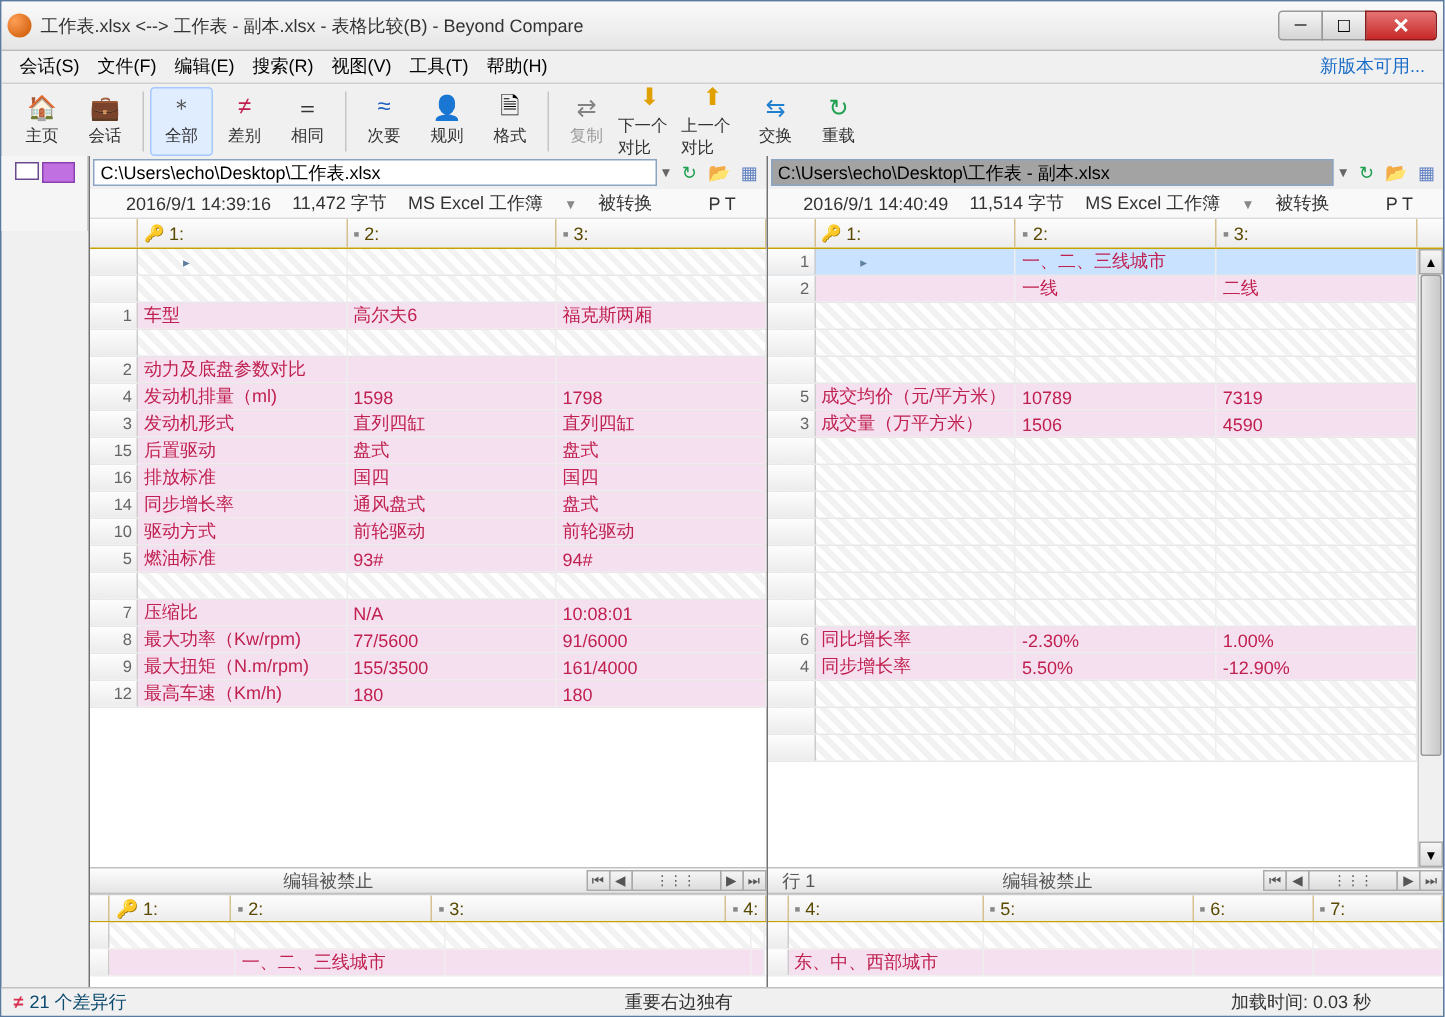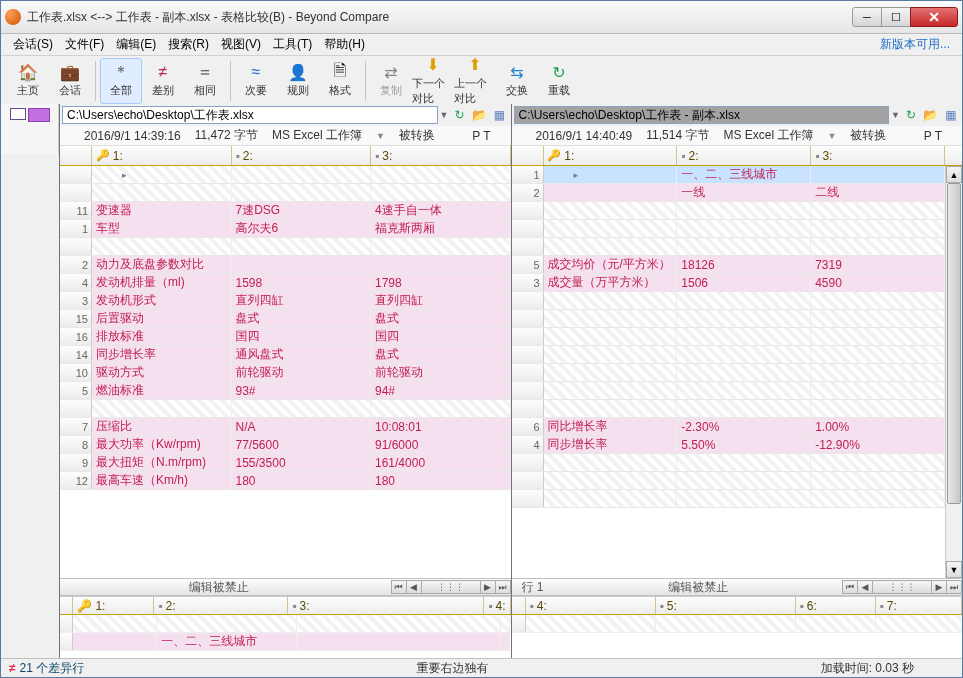--- a/index.html
+++ b/index.html
@@ -218,26 +218,20 @@
             <div class="cell"></div>
             <div class="cell"></div>
           </div>
           <div class="row blank">
             <div class="gutter"></div>
             <div class="cell"></div>
             <div class="cell"></div>
             <div class="cell"></div>
           </div>
           <div class="row diff">
-            <div class="gutter">11</div>
-            <div class="cell">变速器</div>
-            <div class="cell">7速DSG</div>
-            <div class="cell">4速手自一体</div>
-          </div>
-          <div class="row diff">
             <div class="gutter">1</div>
             <div class="cell">车型</div>
             <div class="cell">高尔夫6</div>
             <div class="cell">福克斯两厢</div>
           </div>
           <div class="row blank">
             <div class="gutter"></div>
             <div class="cell"></div>
             <div class="cell"></div>
             <div class="cell"></div>
@@ -439,21 +433,21 @@
           </div>
           <div class="row blank">
             <div class="gutter"></div>
             <div class="cell"></div>
             <div class="cell"></div>
             <div class="cell"></div>
           </div>
           <div class="row diff">
             <div class="gutter">5</div>
             <div class="cell">成交均价（元/平方米）</div>
-            <div class="cell">18126</div>
+            <div class="cell">10789</div>
             <div class="cell">7319</div>
           </div>
           <div class="row diff">
             <div class="gutter">3</div>
             <div class="cell">成交量（万平方米）</div>
             <div class="cell">1506</div>
             <div class="cell">4590</div>
           </div>
           <div class="row blank">
             <div class="gutter"></div>
@@ -568,20 +562,27 @@
           </div>
       </div>
       <div class="sheet-body" id="br-rows">
           <div class="srow blank">
             <div class="sgut"></div>
             <div class="scell" style="width: 130px;"></div>
             <div class="scell" style="width: 140px;"></div>
             <div class="scell" style="width: 80px;"></div>
             <div class="scell" style="width: auto; flex: 1 1 0%;"></div>
           </div>
+          <div class="srow diff">
+            <div class="sgut"></div>
+            <div class="scell" style="width: 130px;">东、中、西部城市</div>
+            <div class="scell" style="width: 140px;"></div>
+            <div class="scell" style="width: 80px;"></div>
+            <div class="scell" style="width: auto; flex: 1 1 0%;"></div>
+          </div>
         </div>
     </div>
   </div>
 
 </div>
 
 <div class="statusbar">
   <span class="diff-ind">21 个差异行</span>
   <span class="spacer"></span>
   <span>重要右边独有</span>

